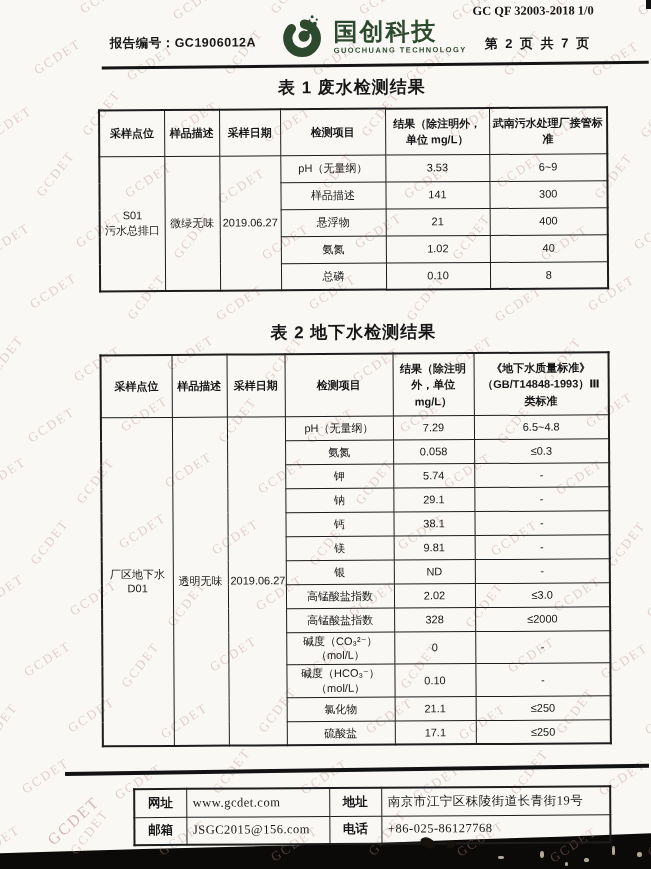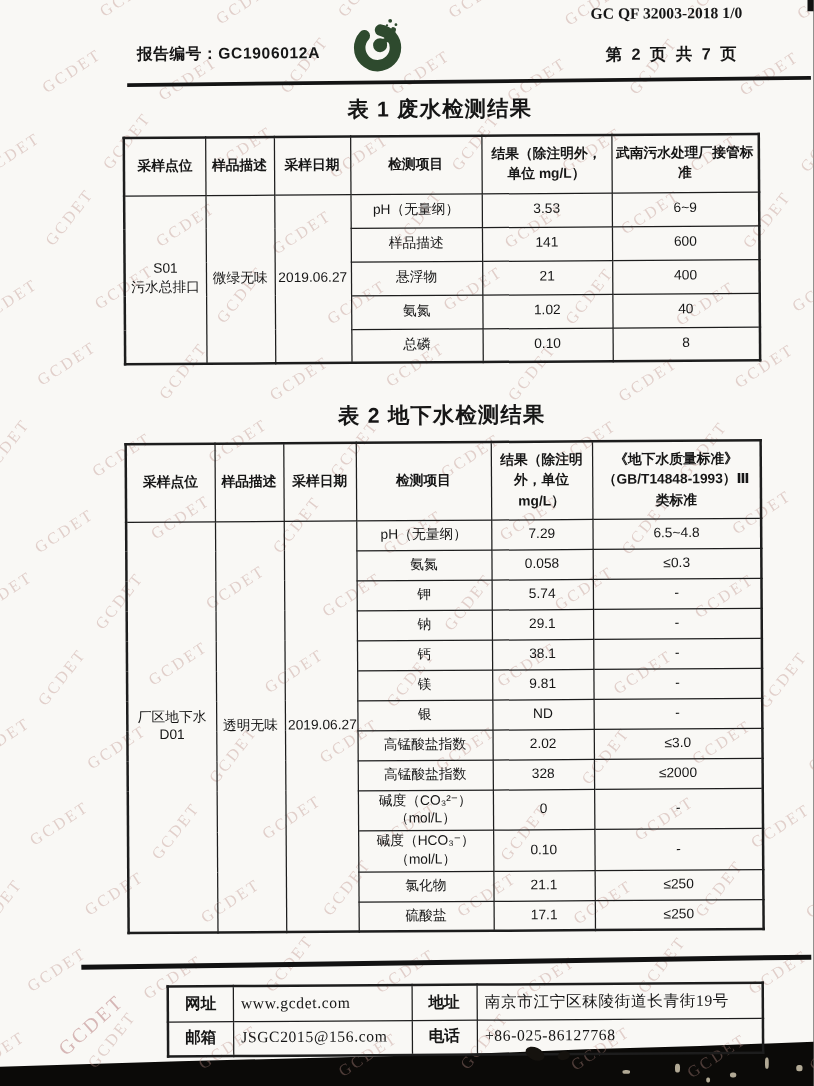--- a/index.html
+++ b/index.html
@@ -212,20 +212,24 @@
           <circle cx="24" cy="24" r="5.5" fill="var(--logo-green)"></circle>
           <path d="M25 22 q8 -3 9.5 -10" fill="none" stroke="var(--logo-green)" stroke-width="4" stroke-linecap="round"></path>
           <g fill="var(--logo-green)">
             <circle cx="32" cy="5" r="1.5"></circle>
               <circle cx="36.5" cy="8" r="1.1"></circle>
             <circle cx="34" cy="11" r="0.9"></circle>
               <circle cx="29.5" cy="8.5" r="0.9"></circle>
           </g>
         </svg>
       </span>
+      <span class="logo-text">
+        <span class="logo-cn">国创科技</span>
+        <span class="logo-en">GUOCHUANG TECHNOLOGY</span>
+      </span>
     </div>
 
     <div class="header-rule"></div>
 
     <div class="tbl-wrap t1">
       <div class="tbl-title">表 1 废水检测结果</div>
       <table id="table1">
         <colgroup>
           <col style="width:65px">
             <col style="width:55px">
@@ -250,21 +254,21 @@
 污水总排口</td>
               <td class="c-sample" rowspan="5">微绿无味</td>
               <td class="c-sample" rowspan="5">2019.06.27</td>
               <td class="c-item">pH（无量纲）</td>
               <td class="c-result">3.53</td>
               <td class="c-std">6~9</td>
             </tr>
             <tr>
               <td class="c-item">样品描述</td>
               <td class="c-result">141</td>
-              <td class="c-std">600</td>
+              <td class="c-std">300</td>
             </tr>
             <tr>
               <td class="c-item">悬浮物</td>
               <td class="c-result">21</td>
               <td class="c-std">400</td>
             </tr>
             <tr>
               <td class="c-item">氨氮</td>
               <td class="c-result">1.02</td>
               <td class="c-std">40</td>

